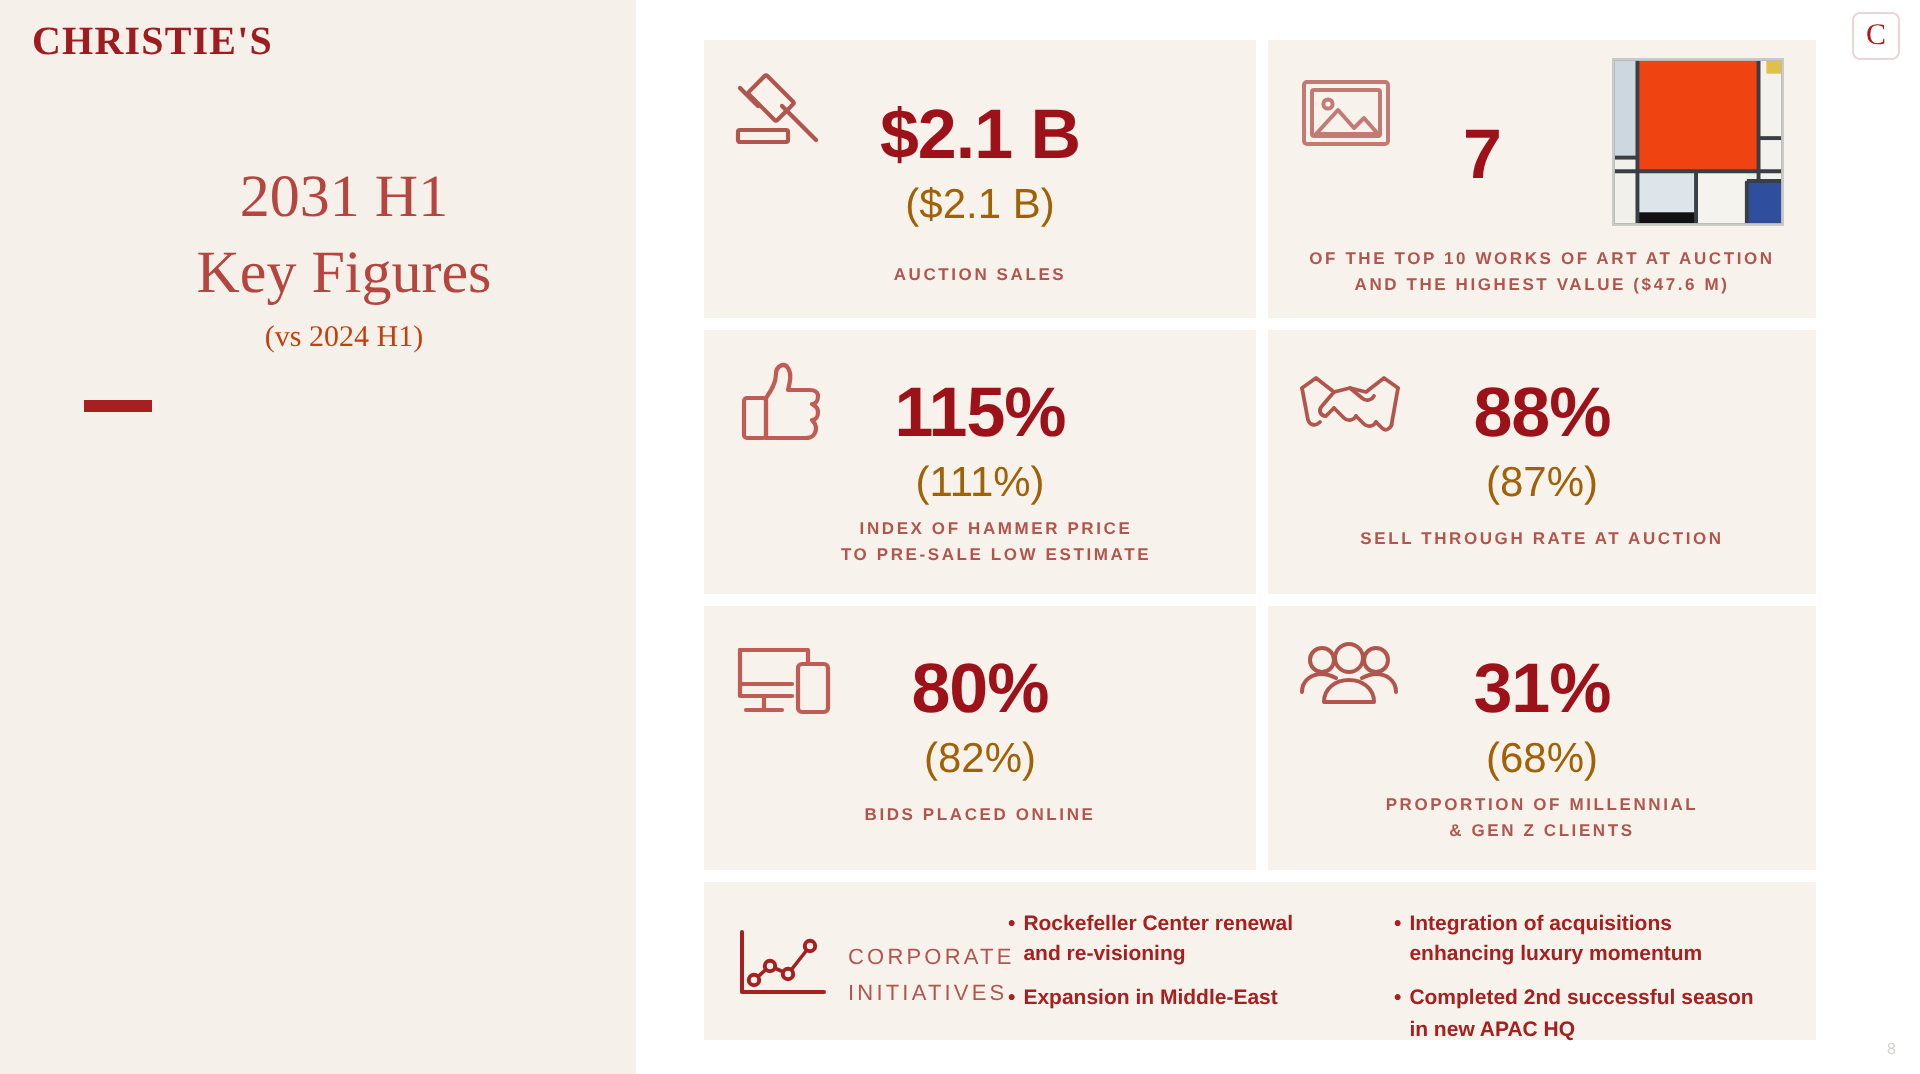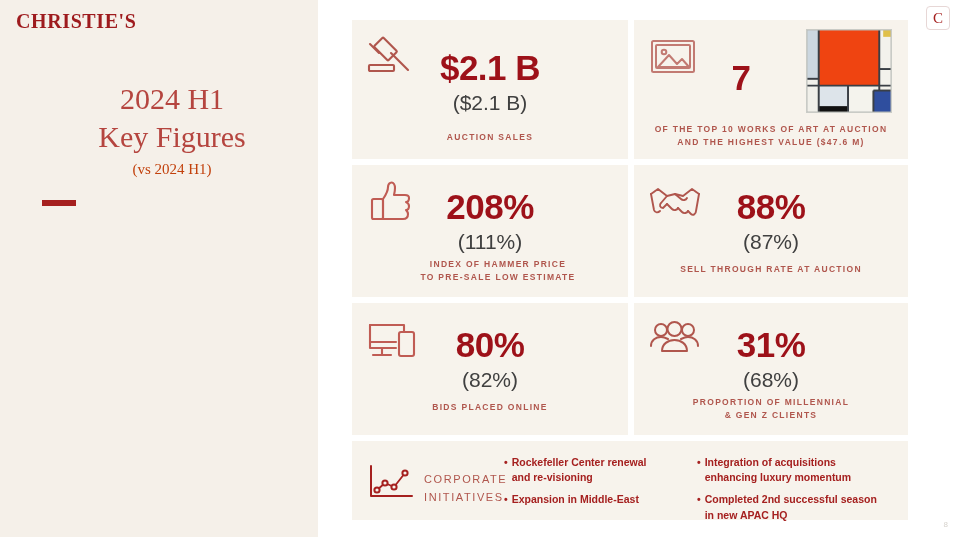--- a/index.html
+++ b/index.html
@@ -50,21 +50,21 @@
   }
   .stat-icon svg{width:100%;height:100%;display:block;}
   .stat-body{
     position:absolute;left:0;right:0;text-align:center;
   }
   .stat-main{
     font-size:35px;font-weight:700;color:#9d1119;
     letter-spacing:-.5px;line-height:1;
   }
   .stat-prev{
-    font-size:21px;color:#404040;margin-top:7px;line-height:1;
+    font-size:21px;color:#a16207;margin-top:7px;line-height:1;
     font-weight:400;
   }
   .stat-caption{
     position:absolute;left:0;right:0;
     text-align:center;
     font-size:8.5px;font-weight:700;
     letter-spacing:1.3px;color:#b0564d;
     line-height:1.45;
     white-space:pre-line;
   }
@@ -127,21 +127,21 @@
     position:absolute;right:12px;bottom:8px;
     font-size:8px;color:#d6d2cc;
   }
 </style>
 </head>
 <body>
 
 <div id="left-panel">
   <div id="brand-logo">CHRISTIE'S</div>
   <div id="title-block">
-    <div id="slide-title">2024 H1
+    <div id="slide-title">2031 H1
 Key Figures</div>
     <div id="slide-subtitle">(vs 2024 H1)</div>
     <div id="title-rule"></div>
   </div>
 </div>
 
 <div id="corner-badge">C</div>
 
 <div id="cards-area">
 
@@ -204,21 +204,21 @@
   </div>
 
   <div class="card" id="card-hammer-index">
     <div class="stat-icon">
       <svg viewBox="0 0 54 52" fill="none" stroke="#c05c54" stroke-width="2.1" stroke-linejoin="round" stroke-linecap="round">
         <path d="M17 22 L17 42 L37 42 C40 42 42 40 42 37 C42 35 41 34 40 33 C42 33 43 31 43 29 C43 27 42 26 40 25 C42 25 43 23 43 21 C43 19 41 18 39 18 L28 18 C29 14 30 10 28 7 C26 4 22 6 22 10 C22 15 19 19 17 22 Z"></path>
         <rect x="6" y="22" width="11" height="20" rx="1.5"></rect>
       </svg>
     </div>
     <div class="stat-body">
-      <div class="stat-main">208%</div>
+      <div class="stat-main">115%</div>
       <div class="stat-prev">(111%)</div>
     </div>
     <div class="stat-caption">INDEX OF HAMMER PRICE
 TO PRE-SALE LOW ESTIMATE</div>
   </div>
 
   <div class="card" id="card-sell-through">
     <div class="stat-icon">
       <svg viewBox="0 0 54 52" fill="none" stroke="#b0564d" stroke-width="1.9" stroke-linejoin="round" stroke-linecap="round">
         <path d="M3 17 L10 12 L19 19 L27 17 L35 19 L44 12 L51 17"></path>

